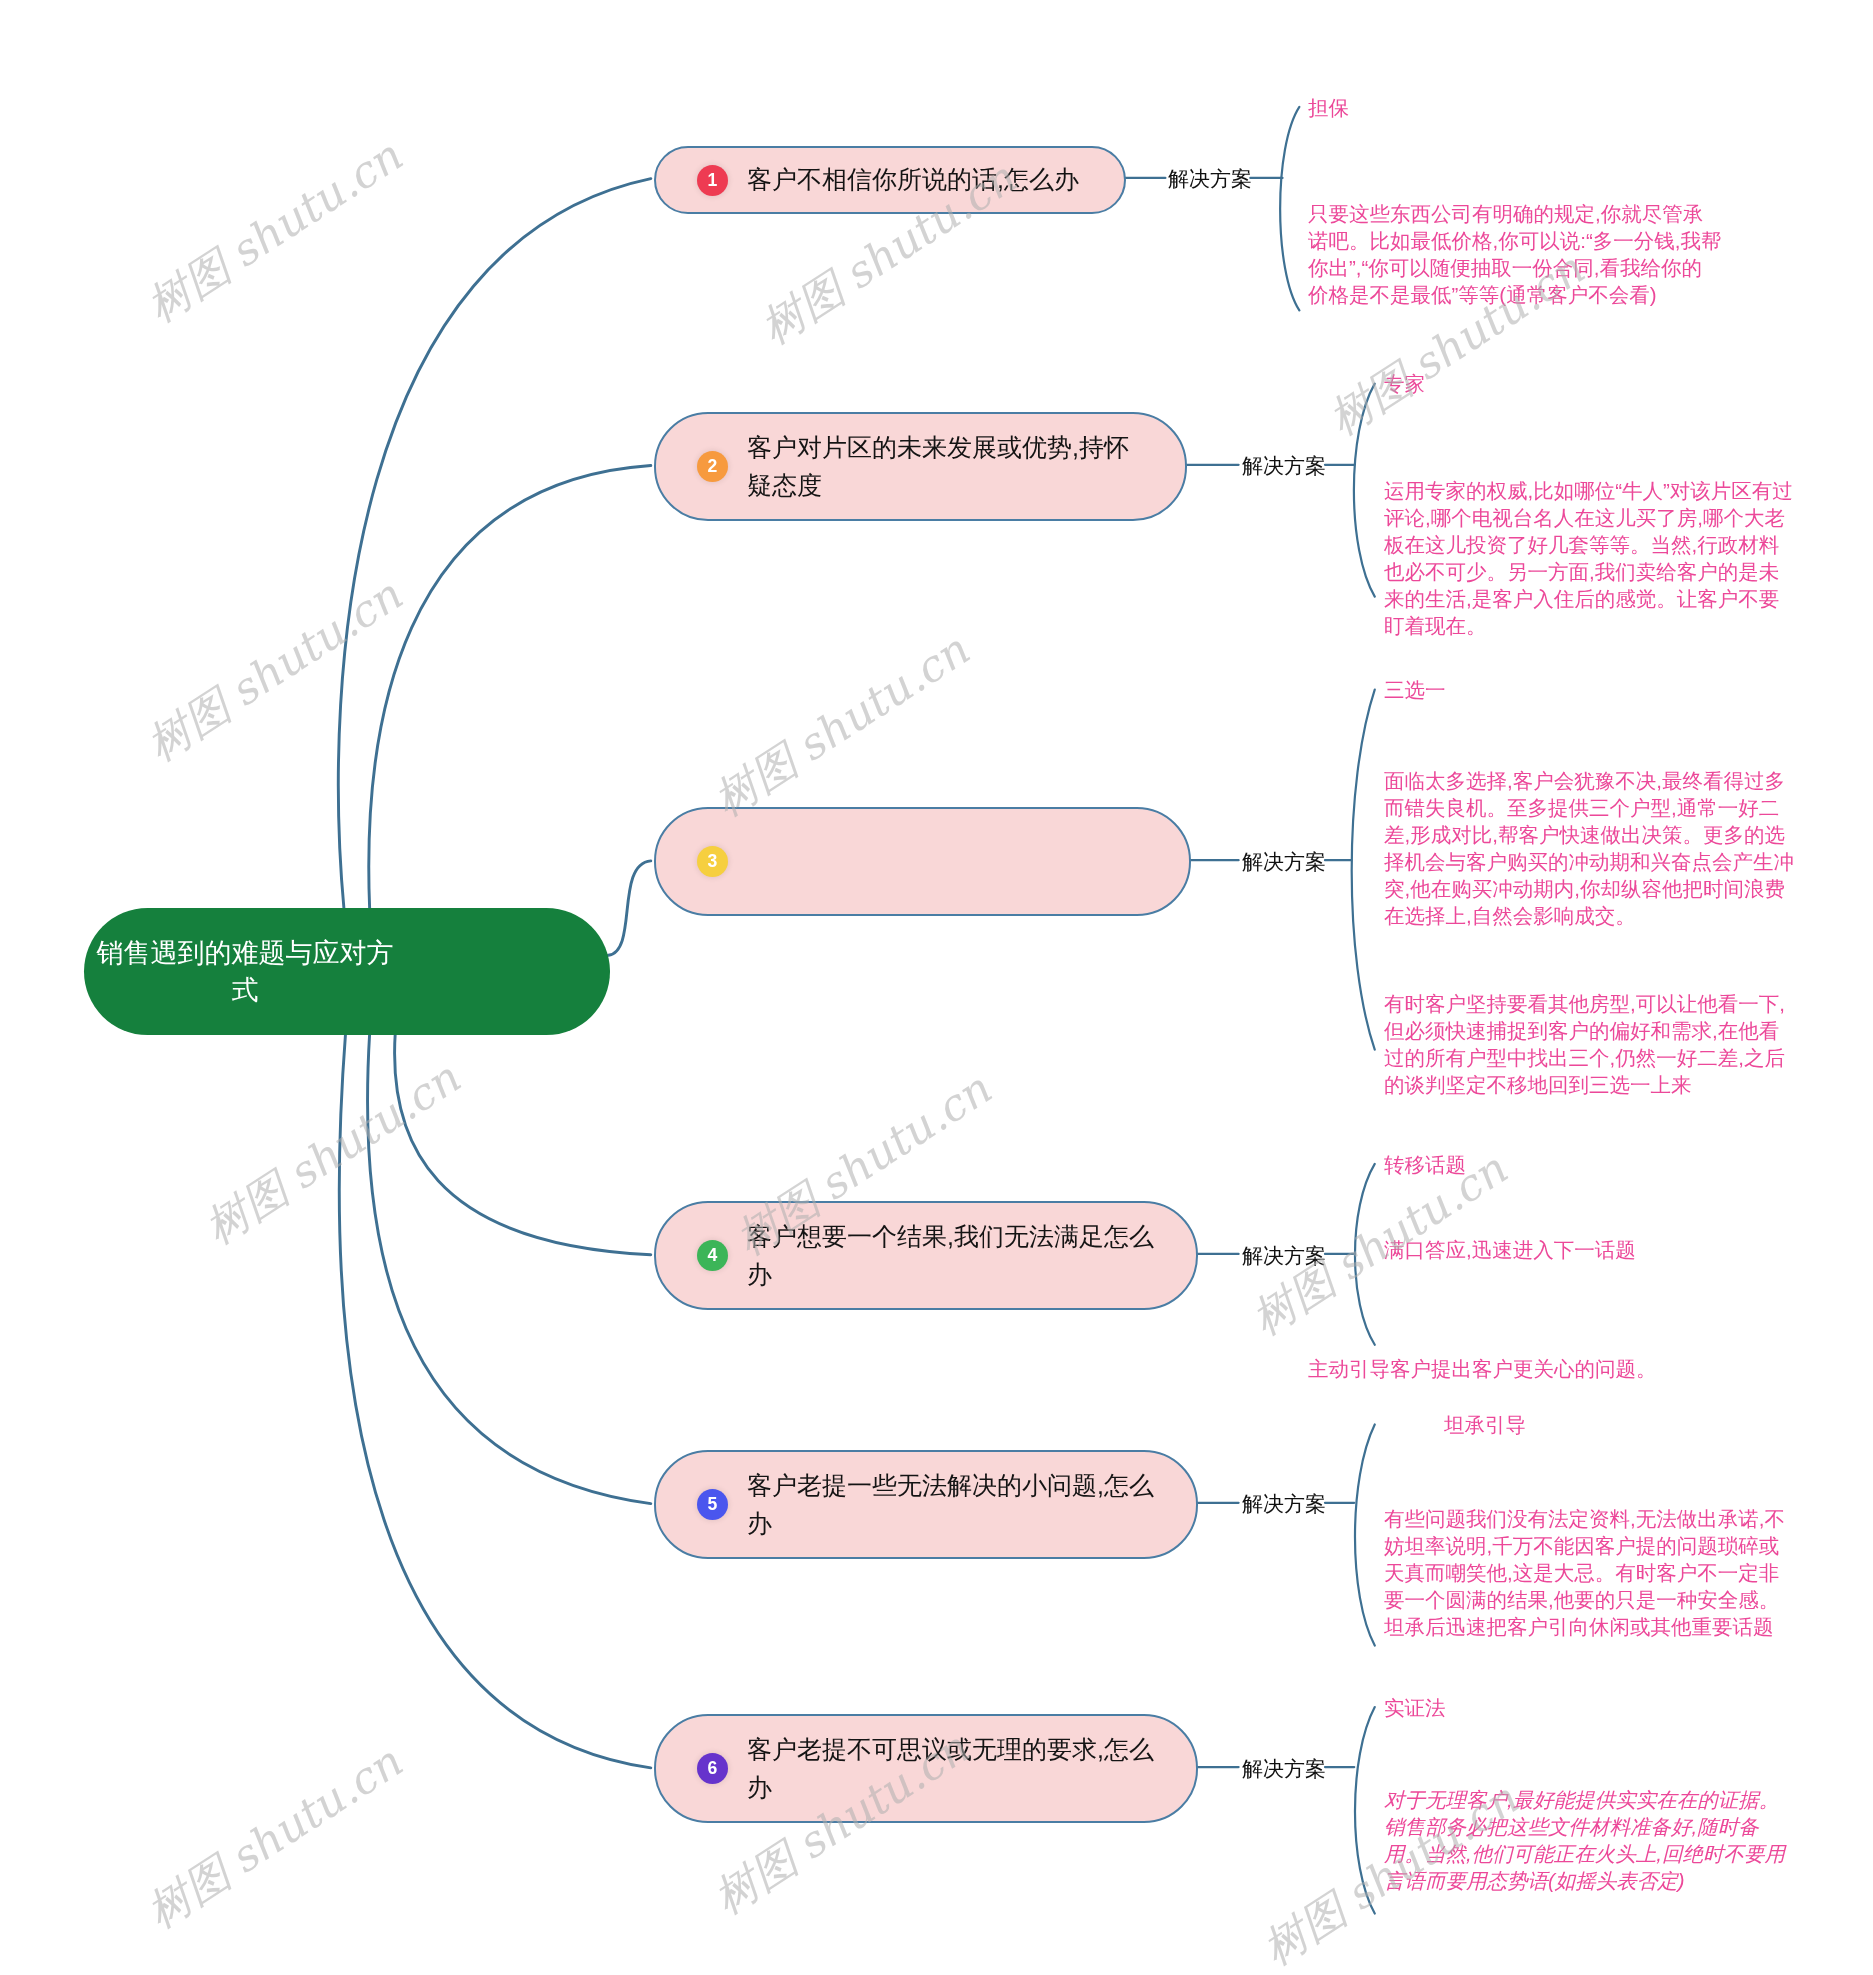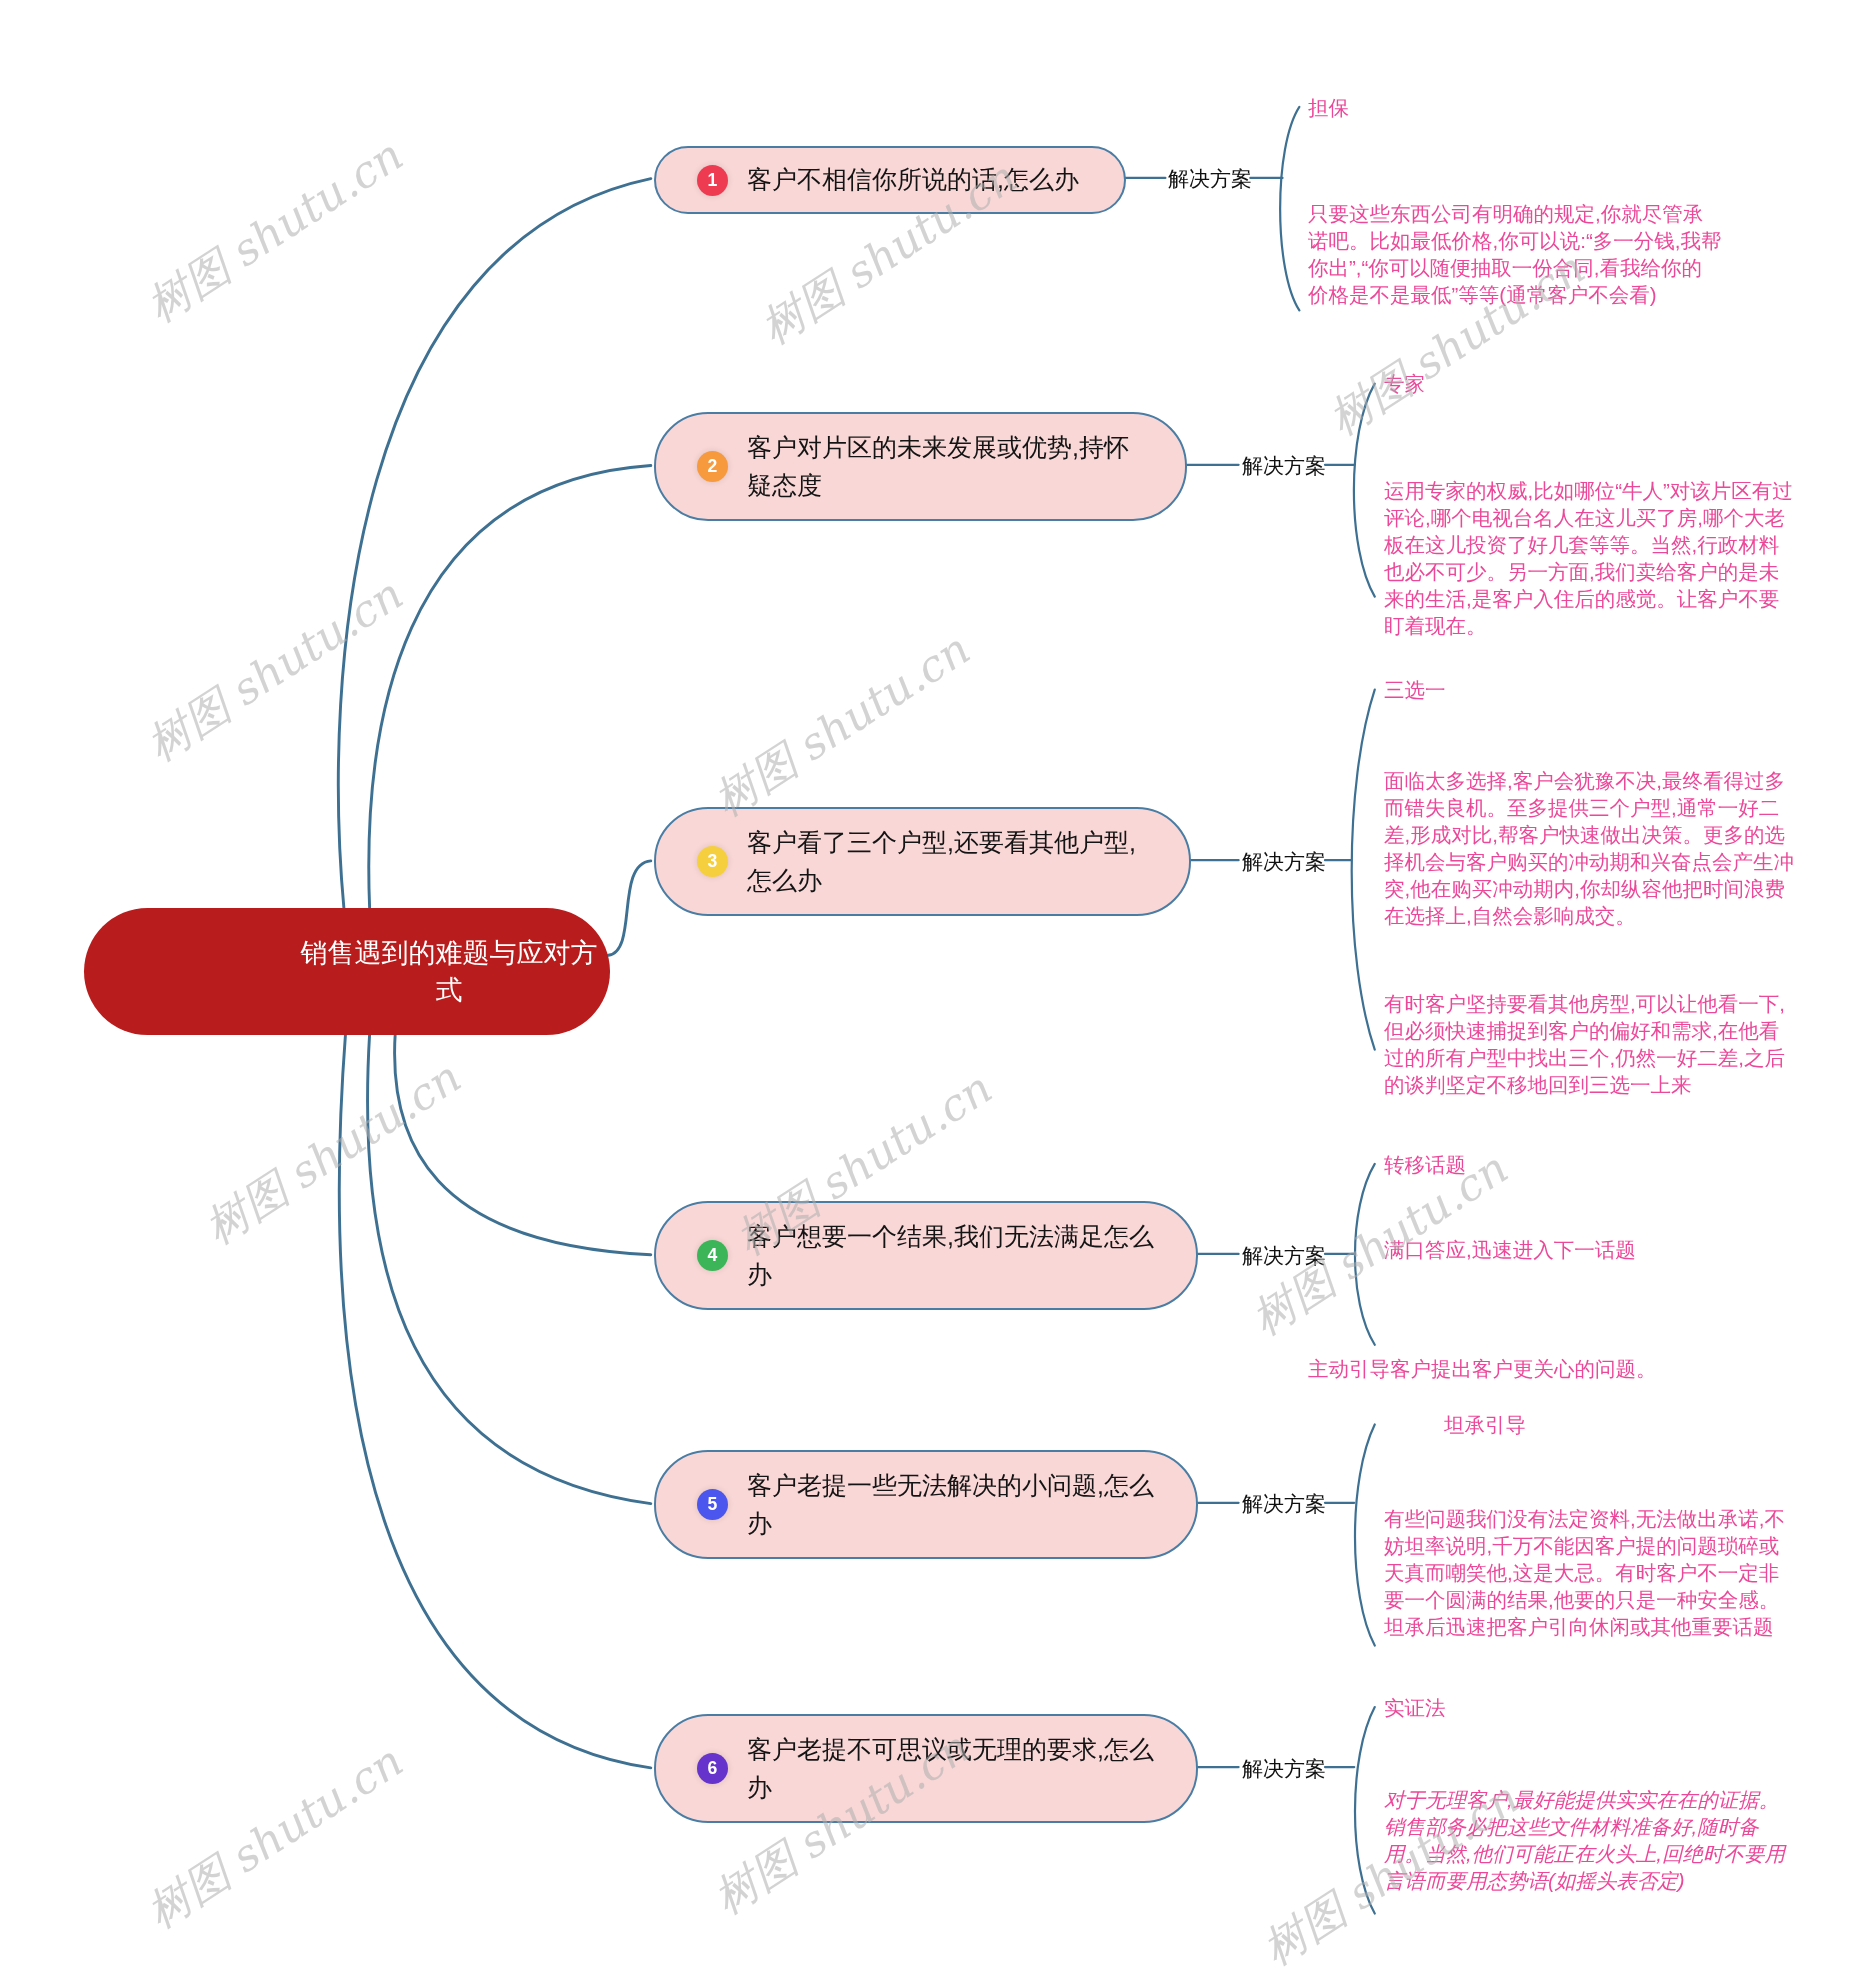--- a/index.html
+++ b/index.html
@@ -10,22 +10,22 @@
   }
   .canvas{position:absolute;inset:0;}
   svg.connectors{position:absolute;left:0;top:0;z-index:1;}
   svg.connectors path{stroke:#3e7092;fill:none;stroke-linecap:round;}
   .mainline{stroke-width:4px;}
   .subline{stroke-width:3px;}
 
   
   .root-node{
     position:absolute;left:84px;top:908px;width:526px;height:127px;
-    background:#b91c1c;border-radius:66px;z-index:2;
-    display:flex;align-items:center;justify-content:flex-end;
+    background:#15803d;border-radius:66px;z-index:2;
+    display:flex;align-items:center;justify-content:flex-start;
   }
   .root-node span{
     display:block;width:322px;text-align:center;color:#ffffff;
     font-size:27px;line-height:1.35;
   }
 
   
   .branch-box{
     position:absolute;left:654px;background:#f9d7d7;
     border:2.2px solid #4a7da4;z-index:2;
@@ -146,21 +146,20 @@
   <div class="branch-box b2">
     <span class="badge" style="background-color: rgb(247, 154, 62);">2</span>
     <span class="q">客户对片区的未来发展或优势,持怀疑态度</span>
   </div>
   <div class="sol-label sl2">解决方案</div>
   <div class="sol-item si-2-0">专家</div>
   <div class="sol-item si-2-1">运用专家的权威,比如哪位“牛人”对该片区有过评论,哪个电视台名人在这儿买了房,哪个大老板在这儿投资了好几套等等。当然,行政材料也必不可少。另一方面,我们卖给客户的是未来的生活,是客户入住后的感觉。让客户不要盯着现在。</div>
 
   <div class="branch-box b3">
     <span class="badge" style="background-color: rgb(246, 207, 63);">3</span>
-    <span class="q">客户看了三个户型,还要看其他户型,怎么办</span>
   </div>
   <div class="sol-label sl3">解决方案</div>
   <div class="sol-item si-3-0">三选一</div>
   <div class="sol-item si-3-1">面临太多选择,客户会犹豫不决,最终看得过多而错失良机。至多提供三个户型,通常一好二差,形成对比,帮客户快速做出决策。更多的选择机会与客户购买的冲动期和兴奋点会产生冲突,他在购买冲动期内,你却纵容他把时间浪费在选择上,自然会影响成交。</div>
   <div class="sol-item si-3-2">有时客户坚持要看其他房型,可以让他看一下,但必须快速捕捉到客户的偏好和需求,在他看过的所有户型中找出三个,仍然一好二差,之后的谈判坚定不移地回到三选一上来</div>
 
   <div class="branch-box b4">
     <span class="badge" style="background-color: rgb(60, 181, 88);">4</span>
     <span class="q">客户想要一个结果,我们无法满足怎么办</span>
   </div>

